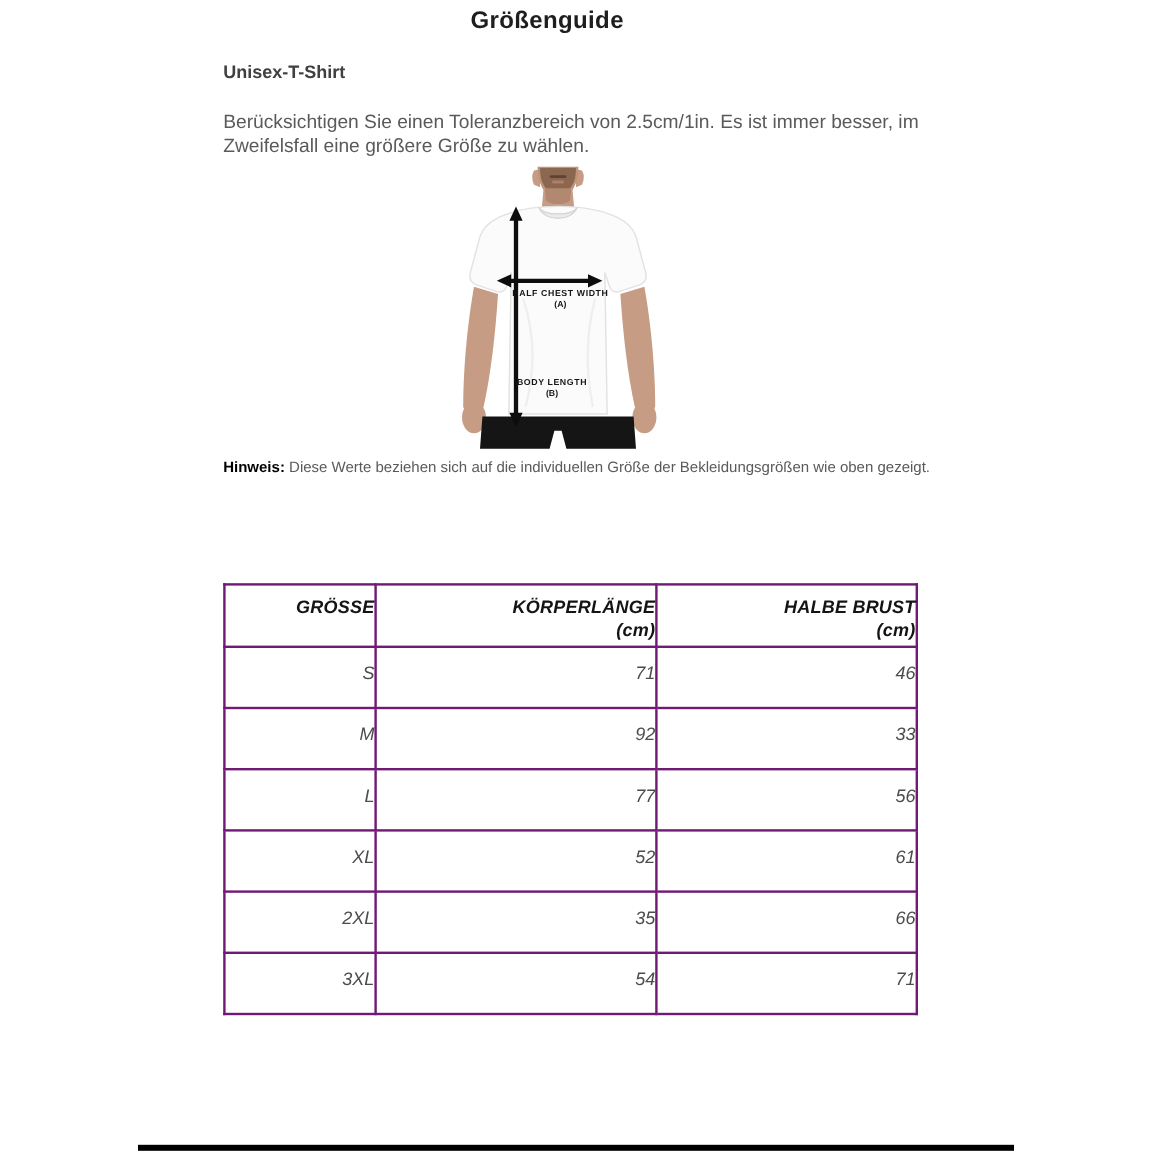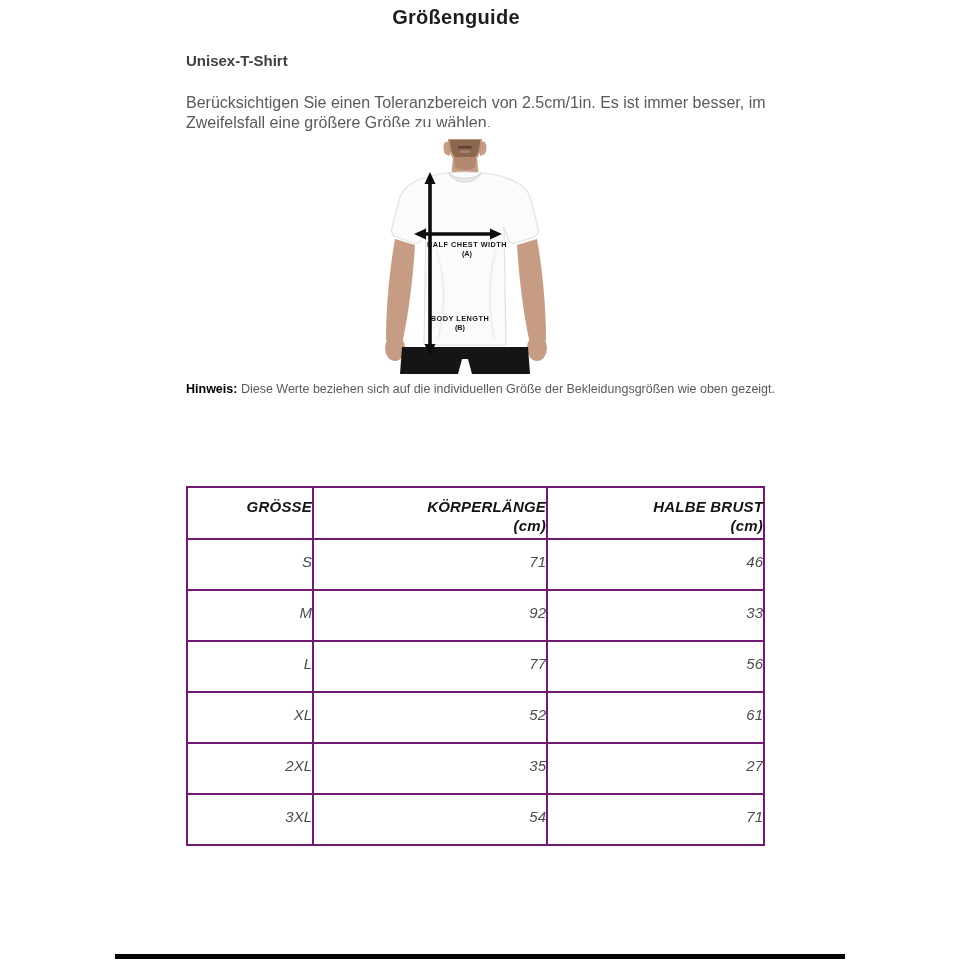--- a/index.html
+++ b/index.html
@@ -168,21 +168,21 @@
 
     <tr>
       <td>XL</td>
       <td>52</td>
       <td>61</td>
     </tr>
 
     <tr>
       <td>2XL</td>
       <td>35</td>
-      <td>27</td>
+      <td>66</td>
     </tr>
 
     <tr>
       <td>3XL</td>
       <td>54</td>
       <td>71</td>
     </tr>
   </tbody>
   </table>
 

